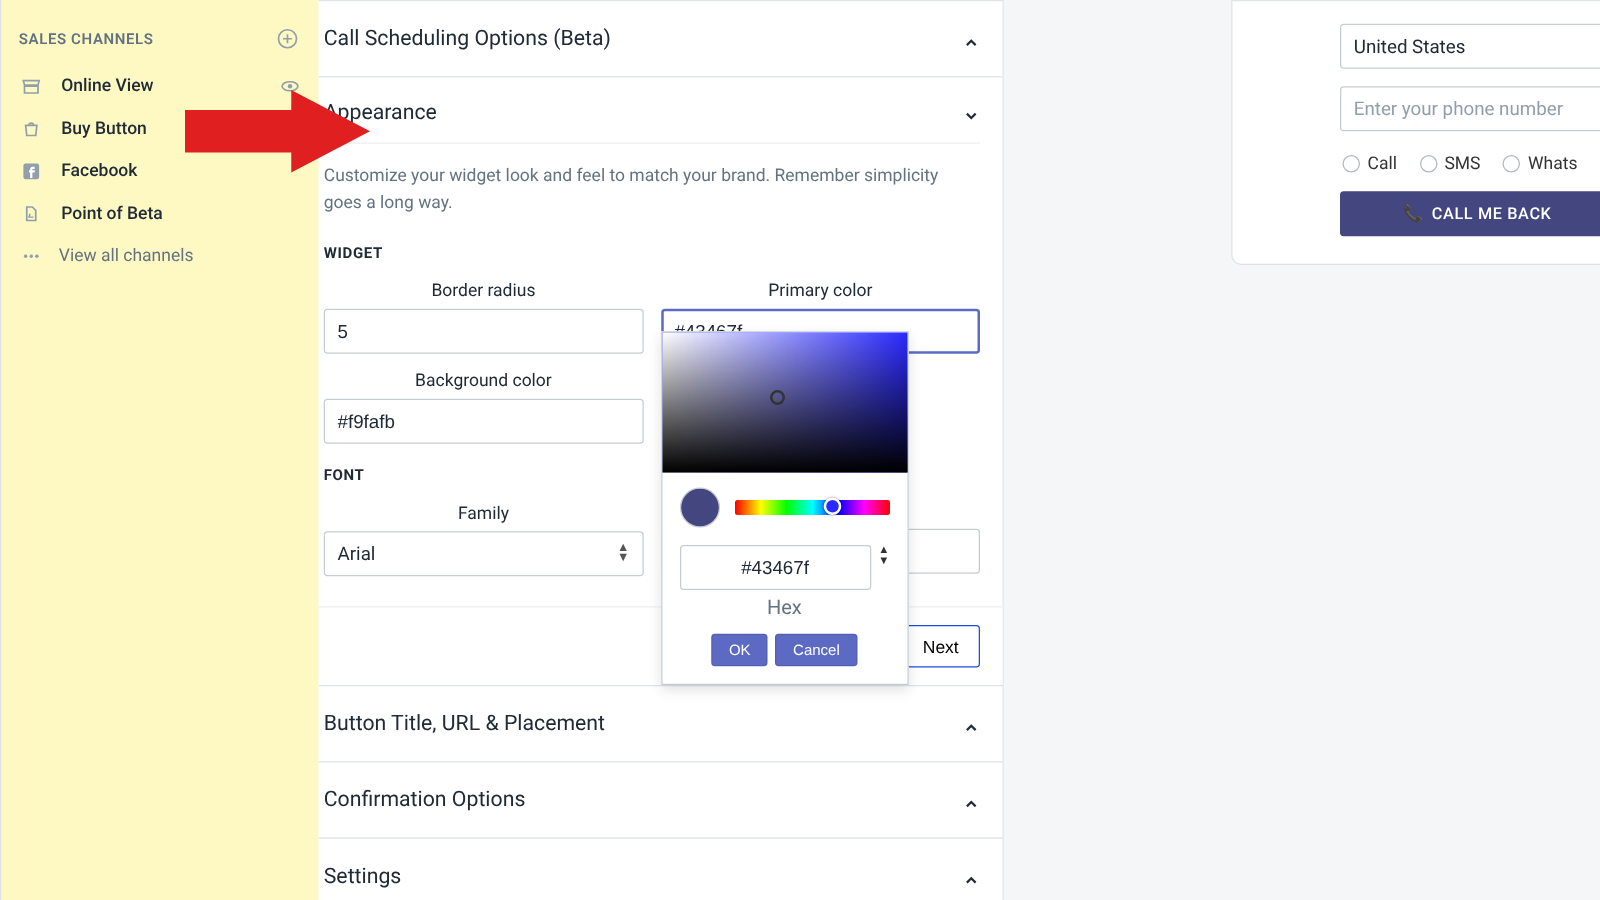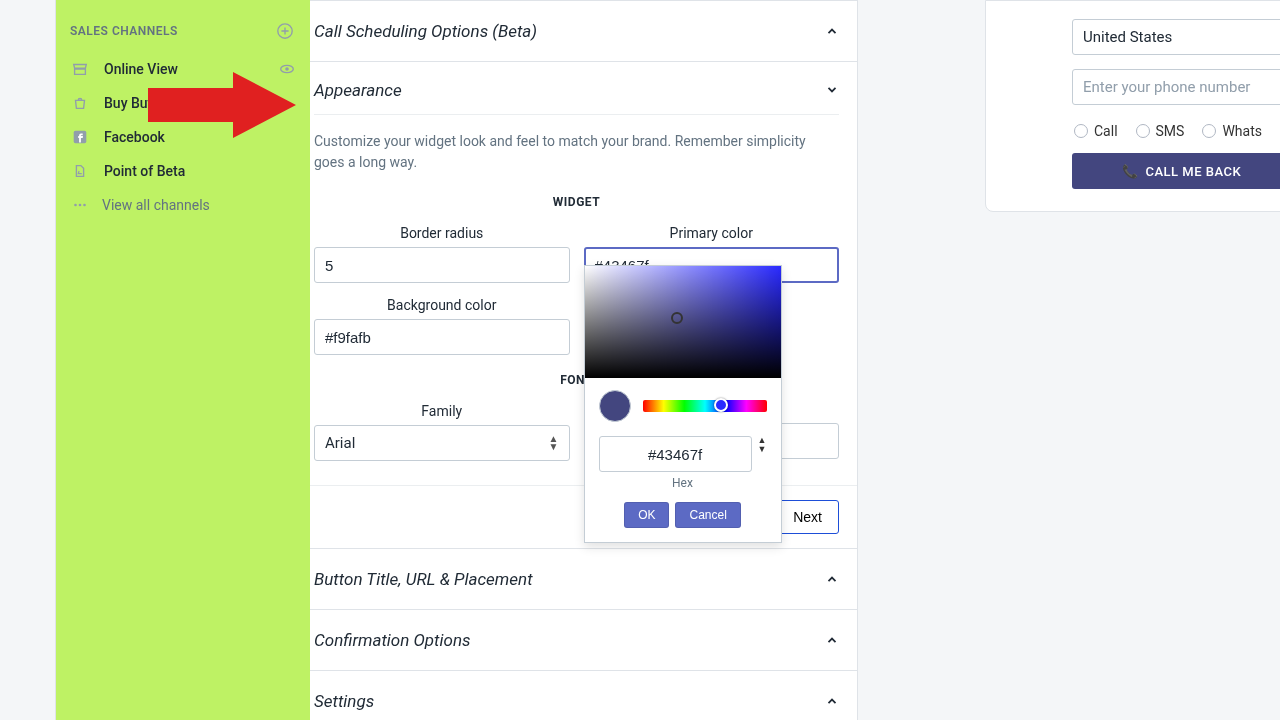--- a/index.html
+++ b/index.html
@@ -10,24 +10,23 @@
     height: 720px;
     overflow: hidden;
     color: #212b36;
     position: relative;
   }
   .app { display: flex; height: 100%; }
 
   
   .sidebar {
     width: 255px;
-    background: #bef264;
+    background: #fef9c3;
     padding: 0 0 0 0;
     border-left: 1px solid #dfe3e8;
-    margin-left: 55px;
   }
   .sidebar-header {
     display: flex;
     align-items: center;
     justify-content: space-between;
     padding: 22px 16px 12px 14px;
     font-size: 12px;
     font-weight: 600;
     color: #637381;
     letter-spacing: 0.5px;
@@ -67,44 +66,42 @@
     width: 563px;
     margin-left: -15px;
   }
   .section {
     background: #fff;
     border: 1px solid #dfe3e8;
     margin-bottom: -1px;
   }
   .section-header {
     display: flex;
-    align-items: center;
+    align-items: flex-end;
     justify-content: space-between;
     padding: 20px 18px;
     font-size: 17px;
     font-weight: 400;
     cursor: pointer;
-    font-style: italic;
   }
   .section-header.tight { padding: 18px 18px 14px 18px; }
   .chevron { font-size: 16px; color: #212b36; }
   .section-body { padding: 0 18px 24px 18px; }
   .divider { border-top: 1px solid #ebeef0; margin: 0 18px 16px 18px; }
   .desc {
     font-size: 14px;
     color: #637381;
     line-height: 1.5;
     margin-bottom: 22px;
   }
   .subhead {
     font-size: 12px;
     font-weight: 700;
     letter-spacing: 0.5px;
     margin: 10px 0 16px 0;
-    text-align: center;
   }
   .form-row { display: flex; gap: 14px; }
   .form-col { flex: 1; display: flex; flex-direction: column; position: relative; align-items: center; }
   .label {
     font-size: 14px;
     color: #212b36;
     margin-bottom: 6px;
   }
   input[type=text], .select {
     width: 100%;
@@ -189,21 +186,21 @@
     background:#2a2aff; border:2px solid #fff;
     transform: translateX(-50%);
     box-shadow:0 0 2px rgba(0,0,0,0.5);
   }
   .hex-row { padding: 10px 14px 0 14px; display:flex; gap:6px; align-items:flex-start; }
   .hex-input {
     flex:1; height:26px; text-align:center;
     border:1px solid #c4cdd5; border-radius:3px; font-size:13px;
   }
   .stepper { display:flex; flex-direction:column; font-size:9px; line-height:9px; color:#333; }
-  .hex-label { text-align:center; font-size:12px; color:#637381; margin-top:4px; }
+  .hex-label { text-align:center; font-size:16px; color:#637381; margin-top:4px; }
   .picker-buttons { display:flex; gap:6px; justify-content:center; padding:12px 14px 14px 14px; }
   .pbtn {
     background:#5c6ac4; color:#fff; border:none; border-radius:3px;
     padding:6px 14px; font-size:12px; cursor:pointer;
     box-shadow: inset 0 0 0 1px rgba(0,0,0,0.1);
   }
 
   
   .preview {
     position:absolute;

